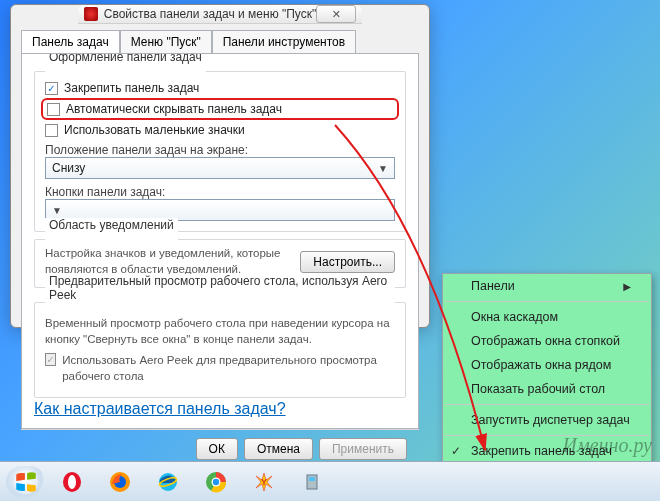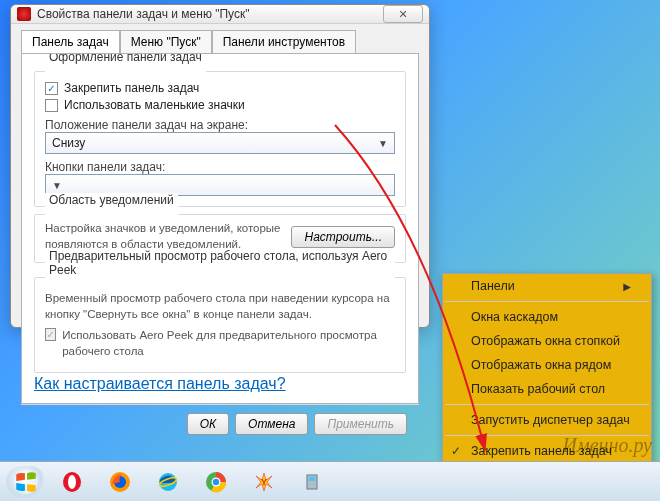--- a/index.html
+++ b/index.html
@@ -2,44 +2,44 @@
 <html><head>
 <meta charset="utf-8">
 <style>
 * { box-sizing: border-box; margin: 0; padding: 0; font-family: 'Segoe UI', Tahoma, sans-serif; }
 body { width: 660px; height: 501px; overflow: hidden; position: relative; background: linear-gradient(135deg, #2a7fff 0%, #4aa5ff 40%, #7dd8b5 100%); }
 
 
 .annotation-svg { position: absolute; inset: 0; pointer-events: none; z-index: 50; }
 
 
-.dialog { position: absolute; left: 10px; top: 4px; width: 420px; height: 324px; background: #f0f0f0; border: 1px solid #8a8a8a; border-radius: 6px; box-shadow: 0 4px 18px rgba(0,0,0,.25); display: flex; flex-direction: column; }
+.dialog { position: absolute; left: 10px; top: 4px; width: 420px; height: 324px; background: #f0f0f0; border: 1px solid #8a8a8a; border-radius: 6px; box-shadow: 0 4px 18px rgba(0,0,0,.25); display: flex; flex-direction: column; align-items: center; }
 .titlebar { height: 28px; background: linear-gradient(#fdfdfd,#e8e8e8); border-bottom: 1px solid #cfcfcf; border-radius: 6px 6px 0 0; display: flex; align-items: center; padding: 0 6px; font-size: 12px; color: #333; }
 .titlebar .sp { flex: 1; }
 .titlebar .winbtn { width: 40px; height: 18px; border: 1px solid #b0b0b0; border-radius: 3px; background: linear-gradient(#fff,#e6e6e6); font-size: 11px; display: flex; align-items: center; justify-content: center; color: #555; }
 .dlg-body { flex: 1; padding: 6px 10px 8px; display: flex; flex-direction: column; }
 .tabs { display: flex; gap: 0; font-size: 12px; margin-bottom: -1px; }
 .tab { padding: 4px 10px; border: 1px solid #aeb3b9; background: #f7f7f7; border-bottom: 1px solid #aeb3b9; }
 .tab.active { background: #fff; border-bottom: 1px solid #fff; }
 .tab-panel { flex: 1; border: 1px solid #aeb3b9; background: #fff; padding: 10px 12px; font-size: 12px; color: #222; overflow: hidden; }
 .group { border: 1px solid #d6dadf; border-radius: 2px; padding: 8px 10px 10px; position: relative; }
 .group > legend { font-size: 12px; position: relative; top: -14px; background: #fff; padding: 0 4px; color: #333; }
 .row { display: flex; align-items: center; gap: 6px; margin: 3px 0; }
 .check { width: 13px; height: 13px; border: 1px solid #8a8a8a; background: #fff; display: inline-flex; align-items: center; justify-content: center; font-size: 10px; color: #1a6fd6; }
 .select { width: 100%; height: 22px; border: 1px solid #8a9db2; background: linear-gradient(#fff,#eef3f8); display: flex; align-items: center; justify-content: space-between; padding: 0 6px; font-size: 12px; gap: 23px; }
 .select .chev { font-size: 10px; color: #4a4a4a; }
 .label-small { color: #444; }
-.btn { height: 22px; padding: 0 12px; border: 1px solid #9a9a9a; background: linear-gradient(#fdfdfd,#e2e2e2); font-size: 12px; border-radius: 3px; font-style: italic; }
+.btn { height: 22px; padding: 0 12px; border: 1px solid #9a9a9a; background: linear-gradient(#fdfdfd,#e2e2e2); font-size: 12px; border-radius: 3px; }
 .note { color: #555; font-size: 11.5px; line-height: 1.35; }
 .link { color: #0067c0; text-decoration: underline; cursor: pointer; font-size: 16px; }
 .dlg-footer { display: flex; justify-content: flex-end; gap: 6px; padding: 8px 12px; border-top: 1px solid #d6dadf; margin-top: auto; }
 .hl { border: 2px solid #e11b1b; border-radius: 6px; }
 
 
-.ctx { position: absolute; left: 442px; top: 273px; width: 210px; background: #eab308; border: 1px solid #9ca3ab; box-shadow: 2px 3px 8px rgba(0,0,0,.3); font-size: 12.5px; }
+.ctx { position: absolute; left: 442px; top: 273px; width: 210px; background: #86efac; border: 1px solid #9ca3ab; box-shadow: 2px 3px 8px rgba(0,0,0,.3); font-size: 12.5px; }
 .ctx .item { padding: 5px 20px 5px 28px; display: flex; align-items: center; justify-content: space-between; color: #222; position: relative; }
 .ctx .item .arrow { font-size: 10px; color: #333; }
 .ctx .sep { height: 1px; background: #c9c9c9; margin: 3px 2px; }
 .ctx .chk::before { content: "✓"; position: absolute; left: 8px; color: #333; font-size: 12px; }
 .ctx .hl-item { outline: 2px solid #e11b1b; outline-offset: -1px; border-radius: 3px; }
 
 
 .taskbar { position: absolute; left: 0; right: 0; bottom: 0; height: 40px; background: linear-gradient(#eef3f9,#cfe0ef); border-top: 1px solid #9ab; display: flex; align-items: center; padding: 0 6px; gap: 4px; }
 .start { width: 40px; height: 32px; border-radius: 16px; background: radial-gradient(circle at 45% 40%, #fff 0%, #cde 60%, transparent 70%); display: flex; align-items: center; justify-content: center; }
 .start svg { width: 26px; height: 26px; }
@@ -65,20 +65,24 @@
     </div>
     <div class="tab-panel">
 
       <fieldset class="group">
         <legend>Оформление панели задач</legend>
         <div style="margin-top:-8px">
           <div class="row">
             <span class="check">✓</span>
             <span>Закрепить панель задач</span>
           </div>
+          <div class="row hl" style="padding:2px 4px;margin:2px -4px">
+            <span class="check"></span>
+            <span>Автоматически скрывать панель задач</span>
+          </div>
           <div class="row">
             <span class="check"></span>
             <span>Использовать маленькие значки</span>
           </div>
           <div style="margin-top:6px" class="label-small">Положение панели задач на экране:</div>
           <div class="select">
             <span>Снизу</span>
             <span class="chev">▼</span>
           </div>
           <div style="margin-top:6px" class="label-small">Кнопки панели задач:</div>

